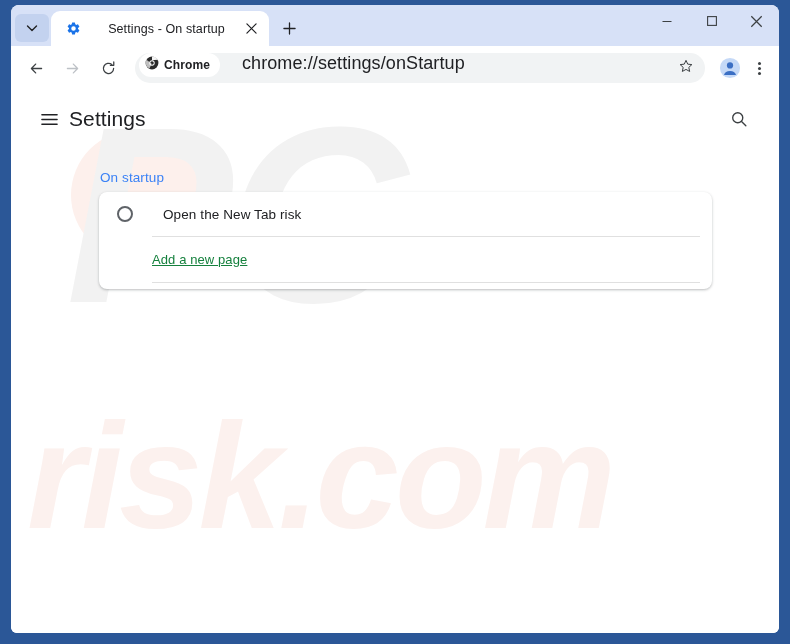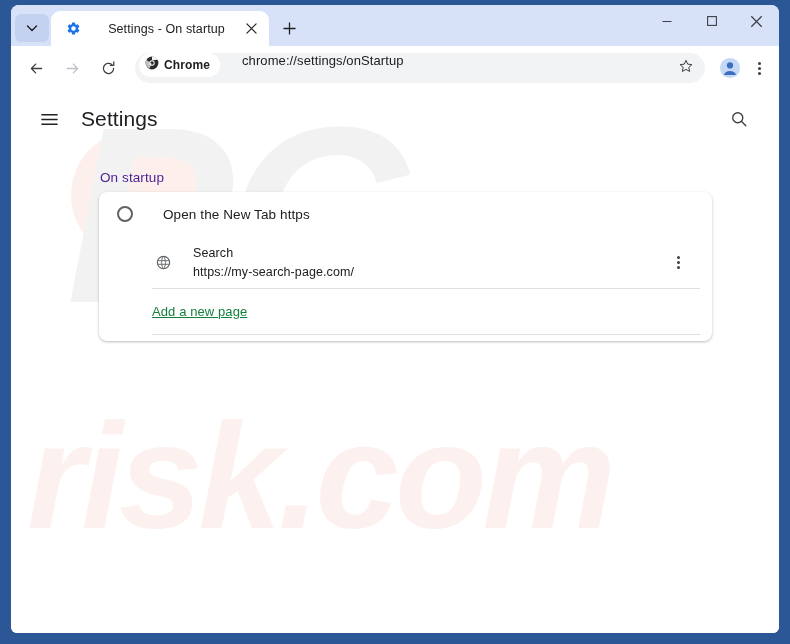--- a/index.html
+++ b/index.html
@@ -174,21 +174,21 @@
   }
   .chrome-chip-label {
     font-size: 12px;
     font-weight: bold;
     color: #202124;
     margin-left: 5px;
     letter-spacing: .1px;
   }
   .omnibox-url {
     flex: 1 1 auto;
-    font-size: 13px;
+    font-size: 18px;
     color: #202124;
     margin-left: 10px;
     white-space: nowrap;
     overflow: hidden;
     letter-spacing: .1px;
   }
   .star-btn {
     width: 26px;
     height: 26px;
     margin-right: 2px;
@@ -272,41 +272,41 @@
     height: 32px;
     display: flex;
     align-items: center;
     justify-content: center;
     cursor: pointer;
     flex: 0 0 auto;
   }
   .settings-title {
     font-size: 21px;
     color: #202124;
-    margin-left: 16px;
+    margin-left: 4px;
     letter-spacing: .1px;
   }
   .settings-search-btn {
     margin-left: auto;
     width: 32px;
     height: 32px;
     display: flex;
     align-items: center;
     justify-content: center;
     cursor: pointer;
     flex: 0 0 auto;
   }
 
   
   .section-label {
     position: absolute;
     left: 89px;
     top: 80px;
     font-size: 13.5px;
-    color: #4c1d95;
+    color: #3b82f6;
     z-index: 3;
     letter-spacing: .1px;
   }
 
   
   .card {
     position: absolute;
     left: 88px;
     top: 102px;
     width: 613px;
@@ -570,45 +570,25 @@
           </svg>
         </span>
       </div>
 
       <div class="section-label">On startup</div>
 
       <div class="card">
 
         <div class="radio-row">
           <span class="radio"></span>
-          <span class="radio-label">Open the New Tab https</span>
+          <span class="radio-label">Open the New Tab risk</span>
         </div>
 
 
 
-        <div class="site-row">
-          <span class="site-favicon">
-            <svg width="15" height="15" viewBox="0 0 20 20">
-              <circle cx="10" cy="10" r="8.2" fill="none" stroke="#5f6368" stroke-width="1.5"></circle>
-              <path d="M10 1.8 C6.6 4.6 6.6 15.4 10 18.2 C13.4 15.4 13.4 4.6 10 1.8 Z" fill="none" stroke="#5f6368" stroke-width="1.2"></path>
-              <path d="M2.2 7.6 H17.8 M2.2 12.4 H17.8" stroke="#5f6368" stroke-width="1.2"></path>
-            </svg>
-          </span>
-          <span class="site-texts">
-            <span class="site-name">Search</span><br>
-            <span class="site-url">https://my-search-page.com/</span>
-          </span>
-          <span class="site-more">
-            <span class="dots-vert">
-              <i></i>
-                <i></i>
-                <i></i>
-            </span>
-          </span>
-        </div>
 
         <div class="divider"></div>
 
         <div class="link-row">
           <span class="settings-link">Add a new page</span>
         </div>
 
         <div class="divider"></div>
 
 

